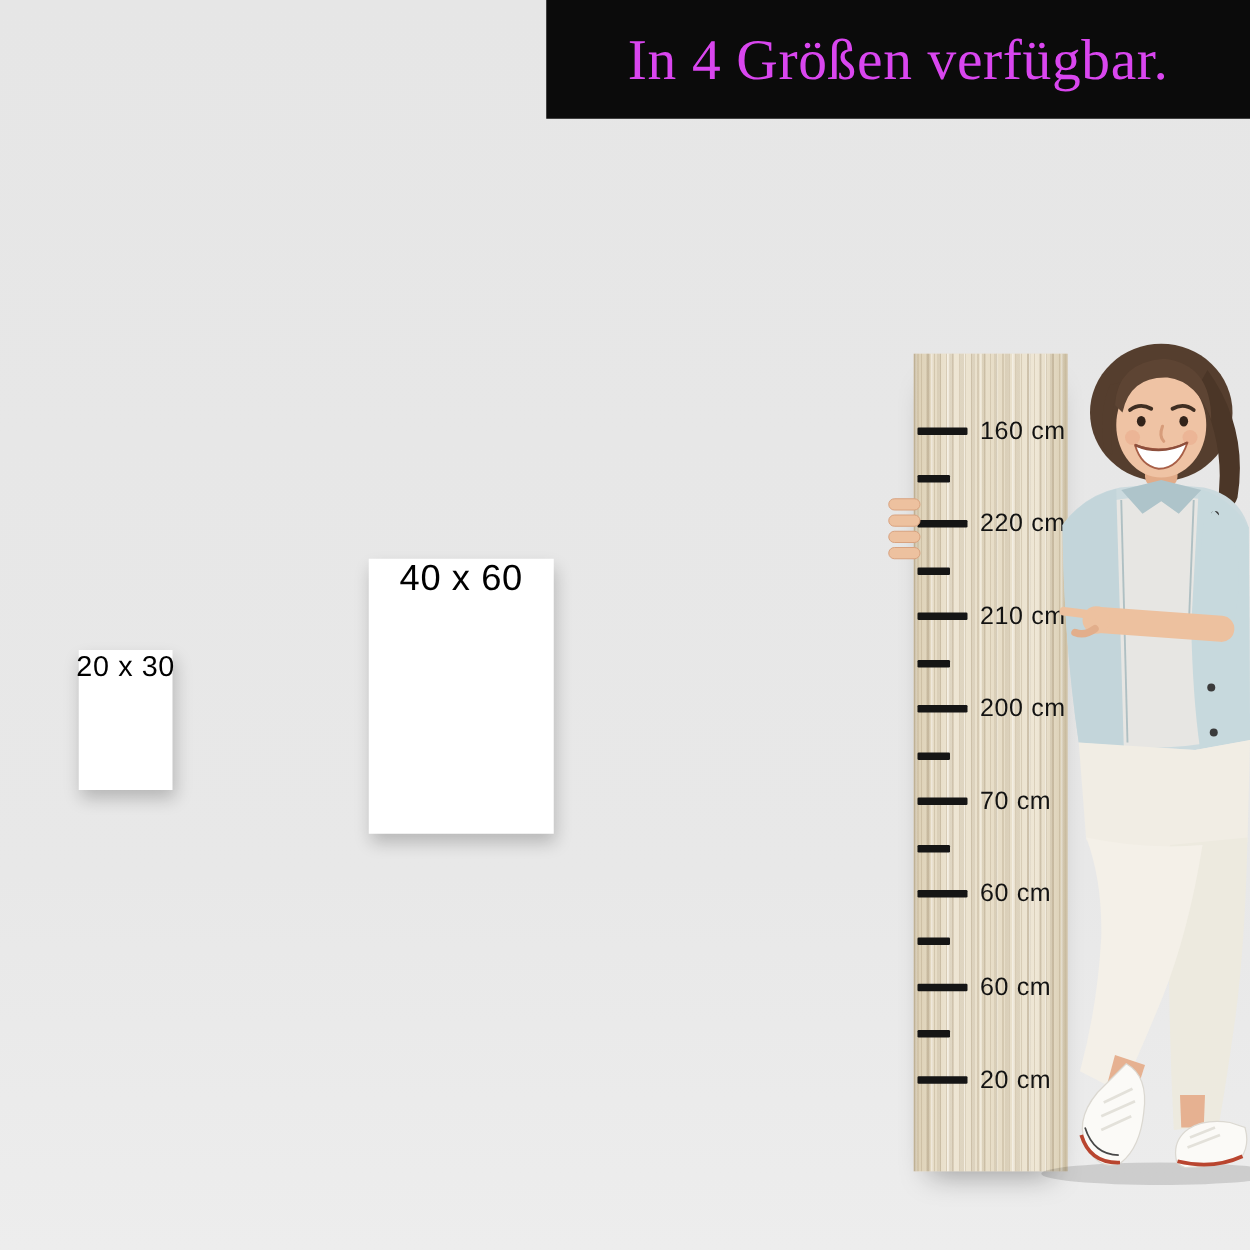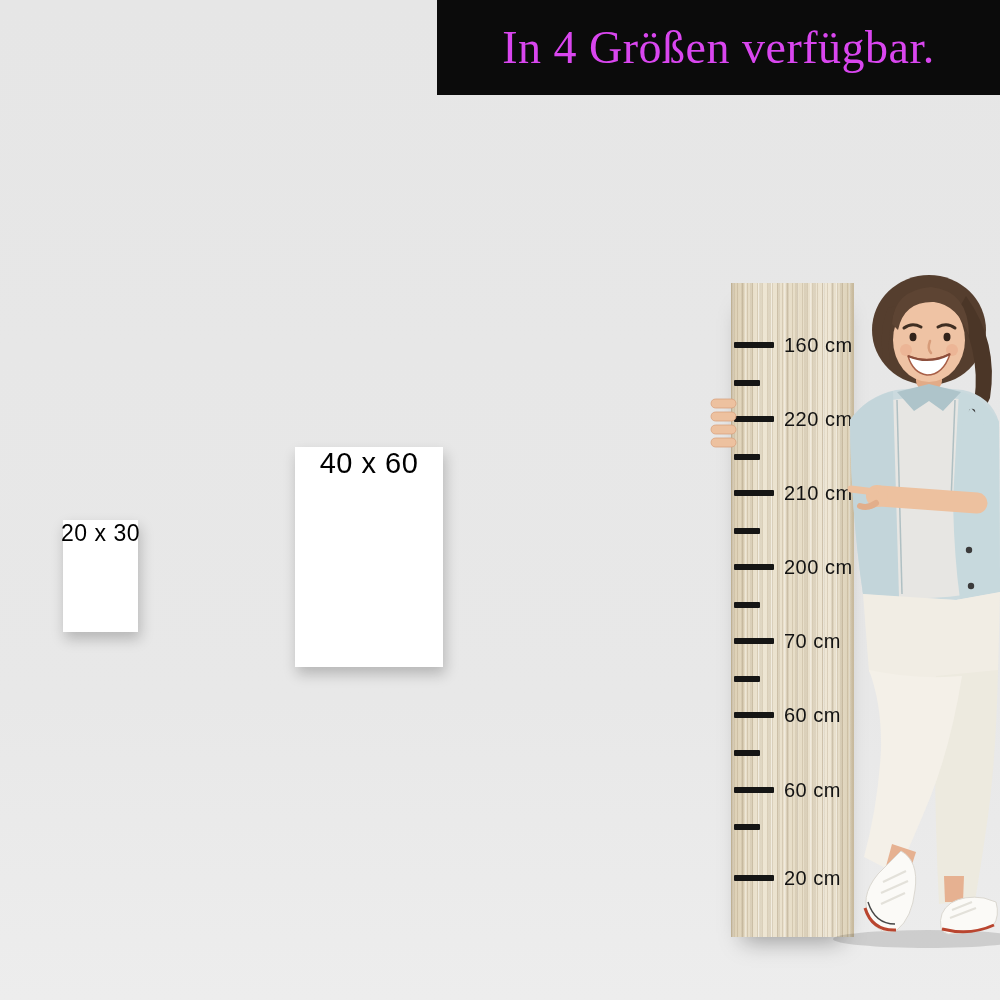--- a/index.html
+++ b/index.html
@@ -111,21 +111,21 @@
     <div class="tick-row" style="top:467px">
       <div class="tick short"></div>
     </div>
     <div class="tick-row" style="top:504px">
       <div class="tick long"></div>
       <span class="tick-label">60 cm</span>
     </div>
     <div class="tick-row" style="top:541px">
       <div class="tick short"></div>
     </div>
-    <div class="tick-row" style="top:592px">
+    <div class="tick-row" style="top:578px">
       <div class="tick long"></div>
       <span class="tick-label">20 cm</span>
     </div>
   </div>
 
   <svg class="person" viewBox="0 0 300 710" aria-hidden="true">
 
     <ellipse cx="228" cy="689" rx="95" ry="9" fill="rgba(0,0,0,0.13)"></ellipse>
 
     <ellipse cx="229" cy="80" rx="57" ry="55" fill="#553e2e"></ellipse>

